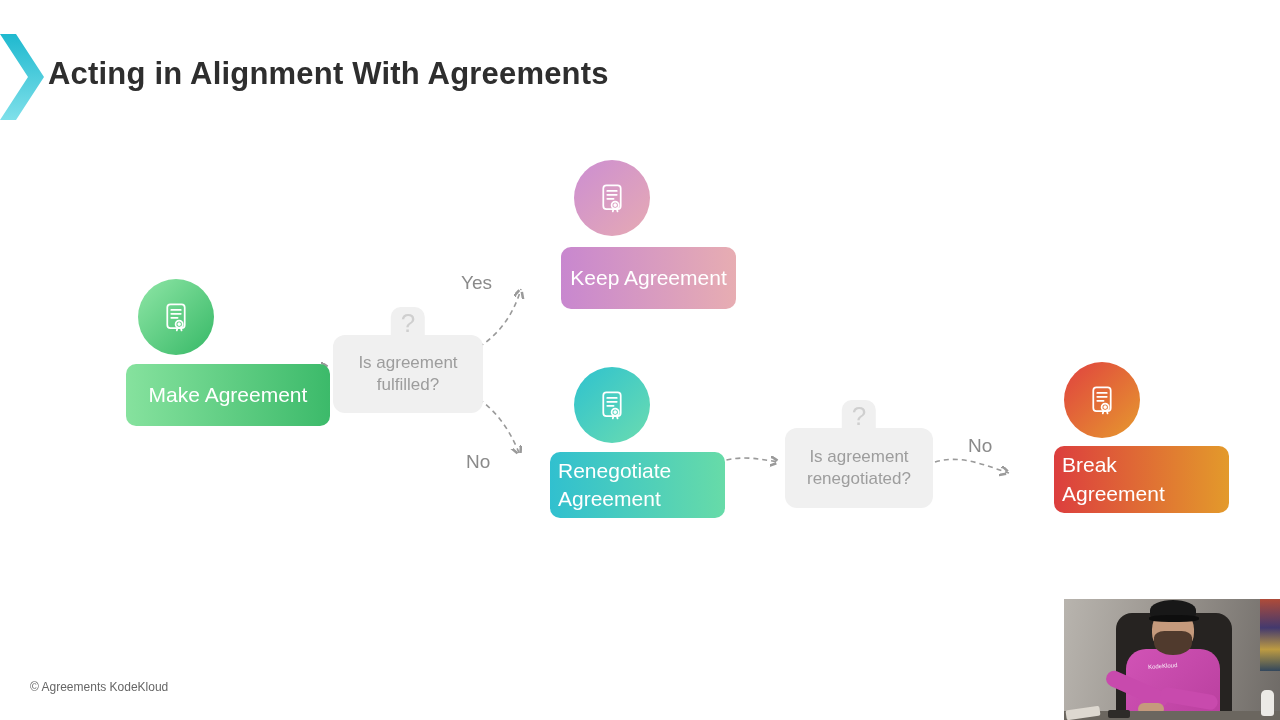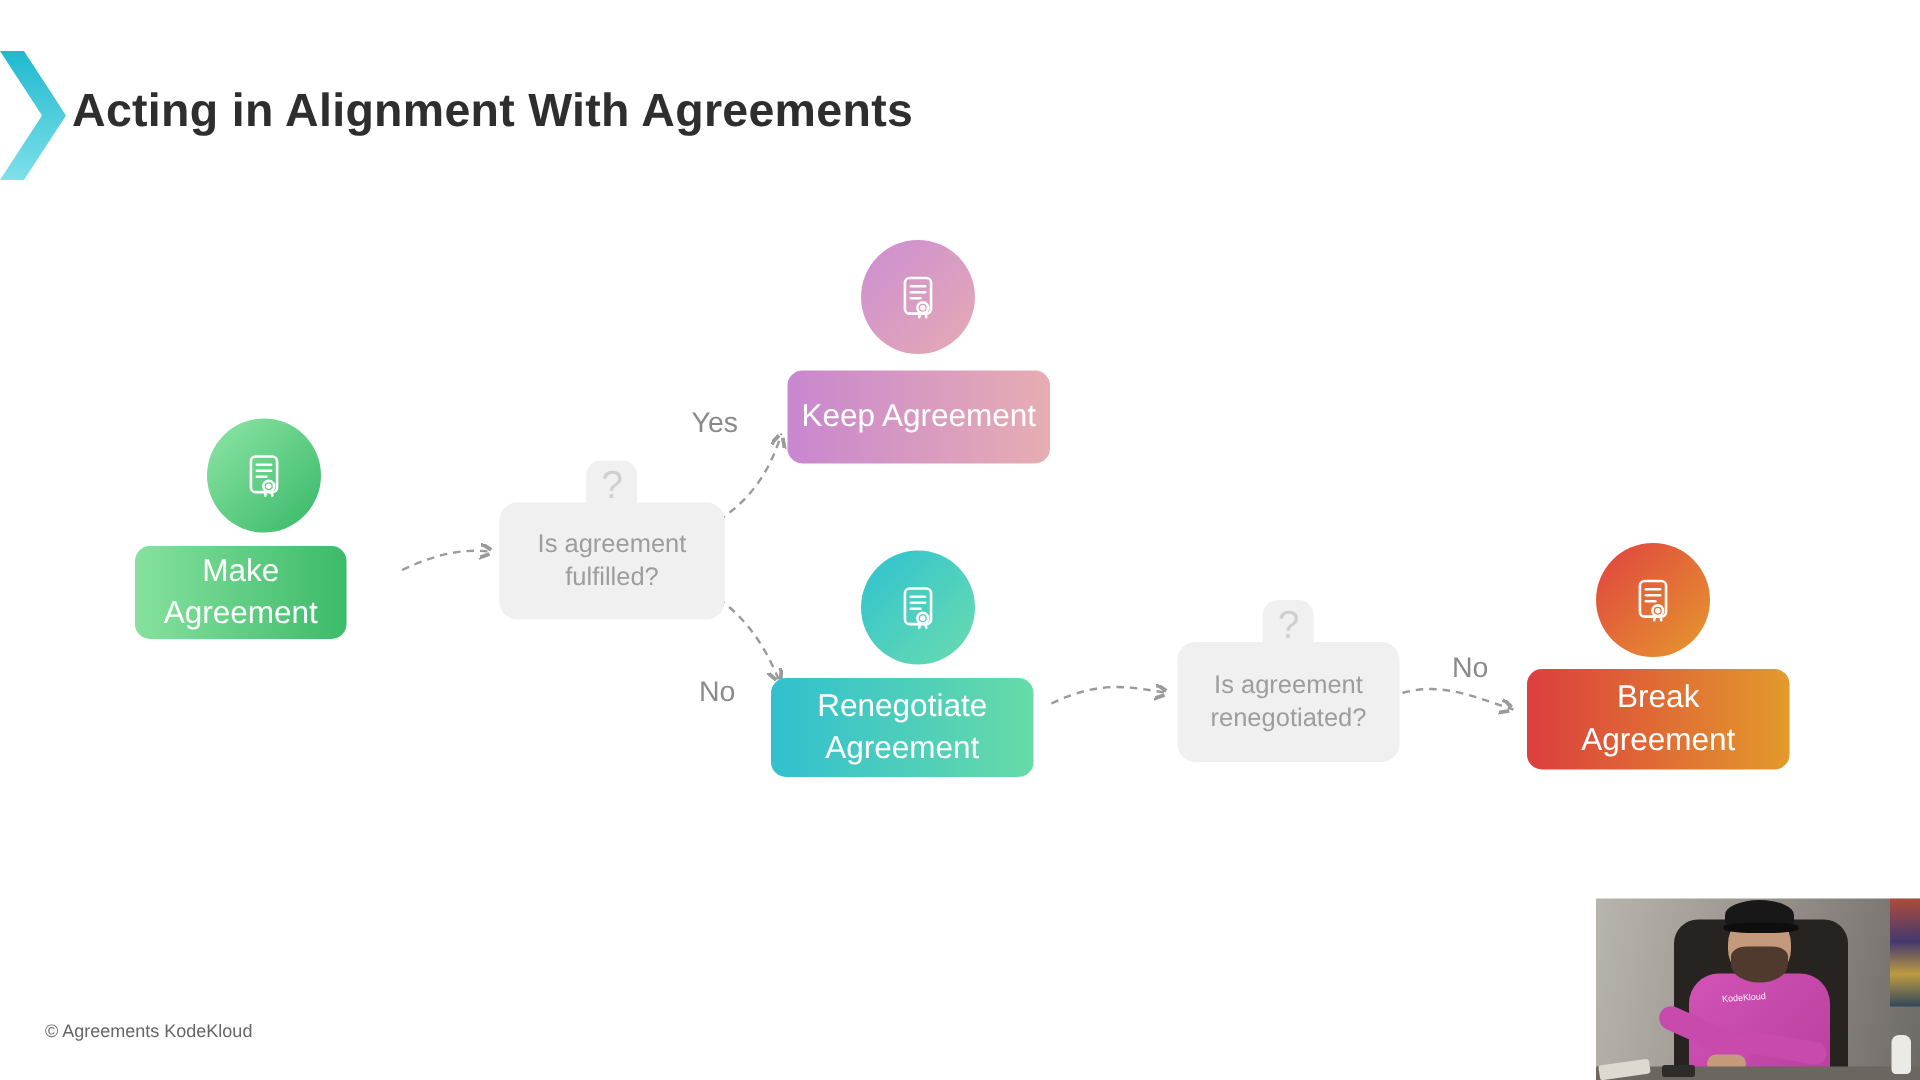--- a/index.html
+++ b/index.html
@@ -9,23 +9,23 @@
 
   
   .logo { position:absolute; left:0; top:34px; width:44px; height:86px; }
   .title { position:absolute; left:48px; top:56px; font-size:31px; font-weight:600; color:#2e2e2e; letter-spacing:.2px; }
 
   
   .connectors { position:absolute; left:0; top:0; width:1280px; height:720px; pointer-events:none; }
   .connectors path { fill:none; stroke:#9a9a9a; stroke-width:1.6; stroke-dasharray:5 4; }
 
   
-  .node { position:absolute; color:#ffffff; font-size:21px; line-height:1.35; text-align:center;
-          border-radius:10px; display:flex; align-items:center; justify-content:center; padding:6px 8px; }
-  .node-make        { left:90px;  top:364px; width:141px; height:62px; background:linear-gradient(90deg,#86e29e,#3cba6a); }
+  .node { position:absolute; color:#ffffff; font-size:21px; line-height:1.35; text-align:left;
+          border-radius:10px; display:flex; align-items:center; justify-content:center; padding:6px 8px;margin-left:36px; }
+  .node-make        { left:90px;  top:364px; width:204px; height:62px; background:linear-gradient(90deg,#86e29e,#3cba6a); }
   .node-keep        { left:525px; top:247px; width:175px; height:62px; background:linear-gradient(90deg,#c887cf,#e7adb2); }
   .node-renegotiate { left:514px; top:452px; width:175px; height:66px; background:linear-gradient(90deg,#31c0cf,#67dba8); }
   .node-break       { left:1018px;top:446px; width:175px; height:67px; background:linear-gradient(90deg,#dc3e3e,#e39a2b); }
 
   
   .badge { position:absolute; width:76px; height:76px; border-radius:50%;
            display:flex; align-items:center; justify-content:center; }
   .badge svg { width:38px; height:38px; }
   .badge-make        { left:138px;  top:279px; background:linear-gradient(135deg,#8fe6a6,#36b866); }
   .badge-keep        { left:574px;  top:160px; background:linear-gradient(135deg,#cc8ed2,#e6aab3); }

